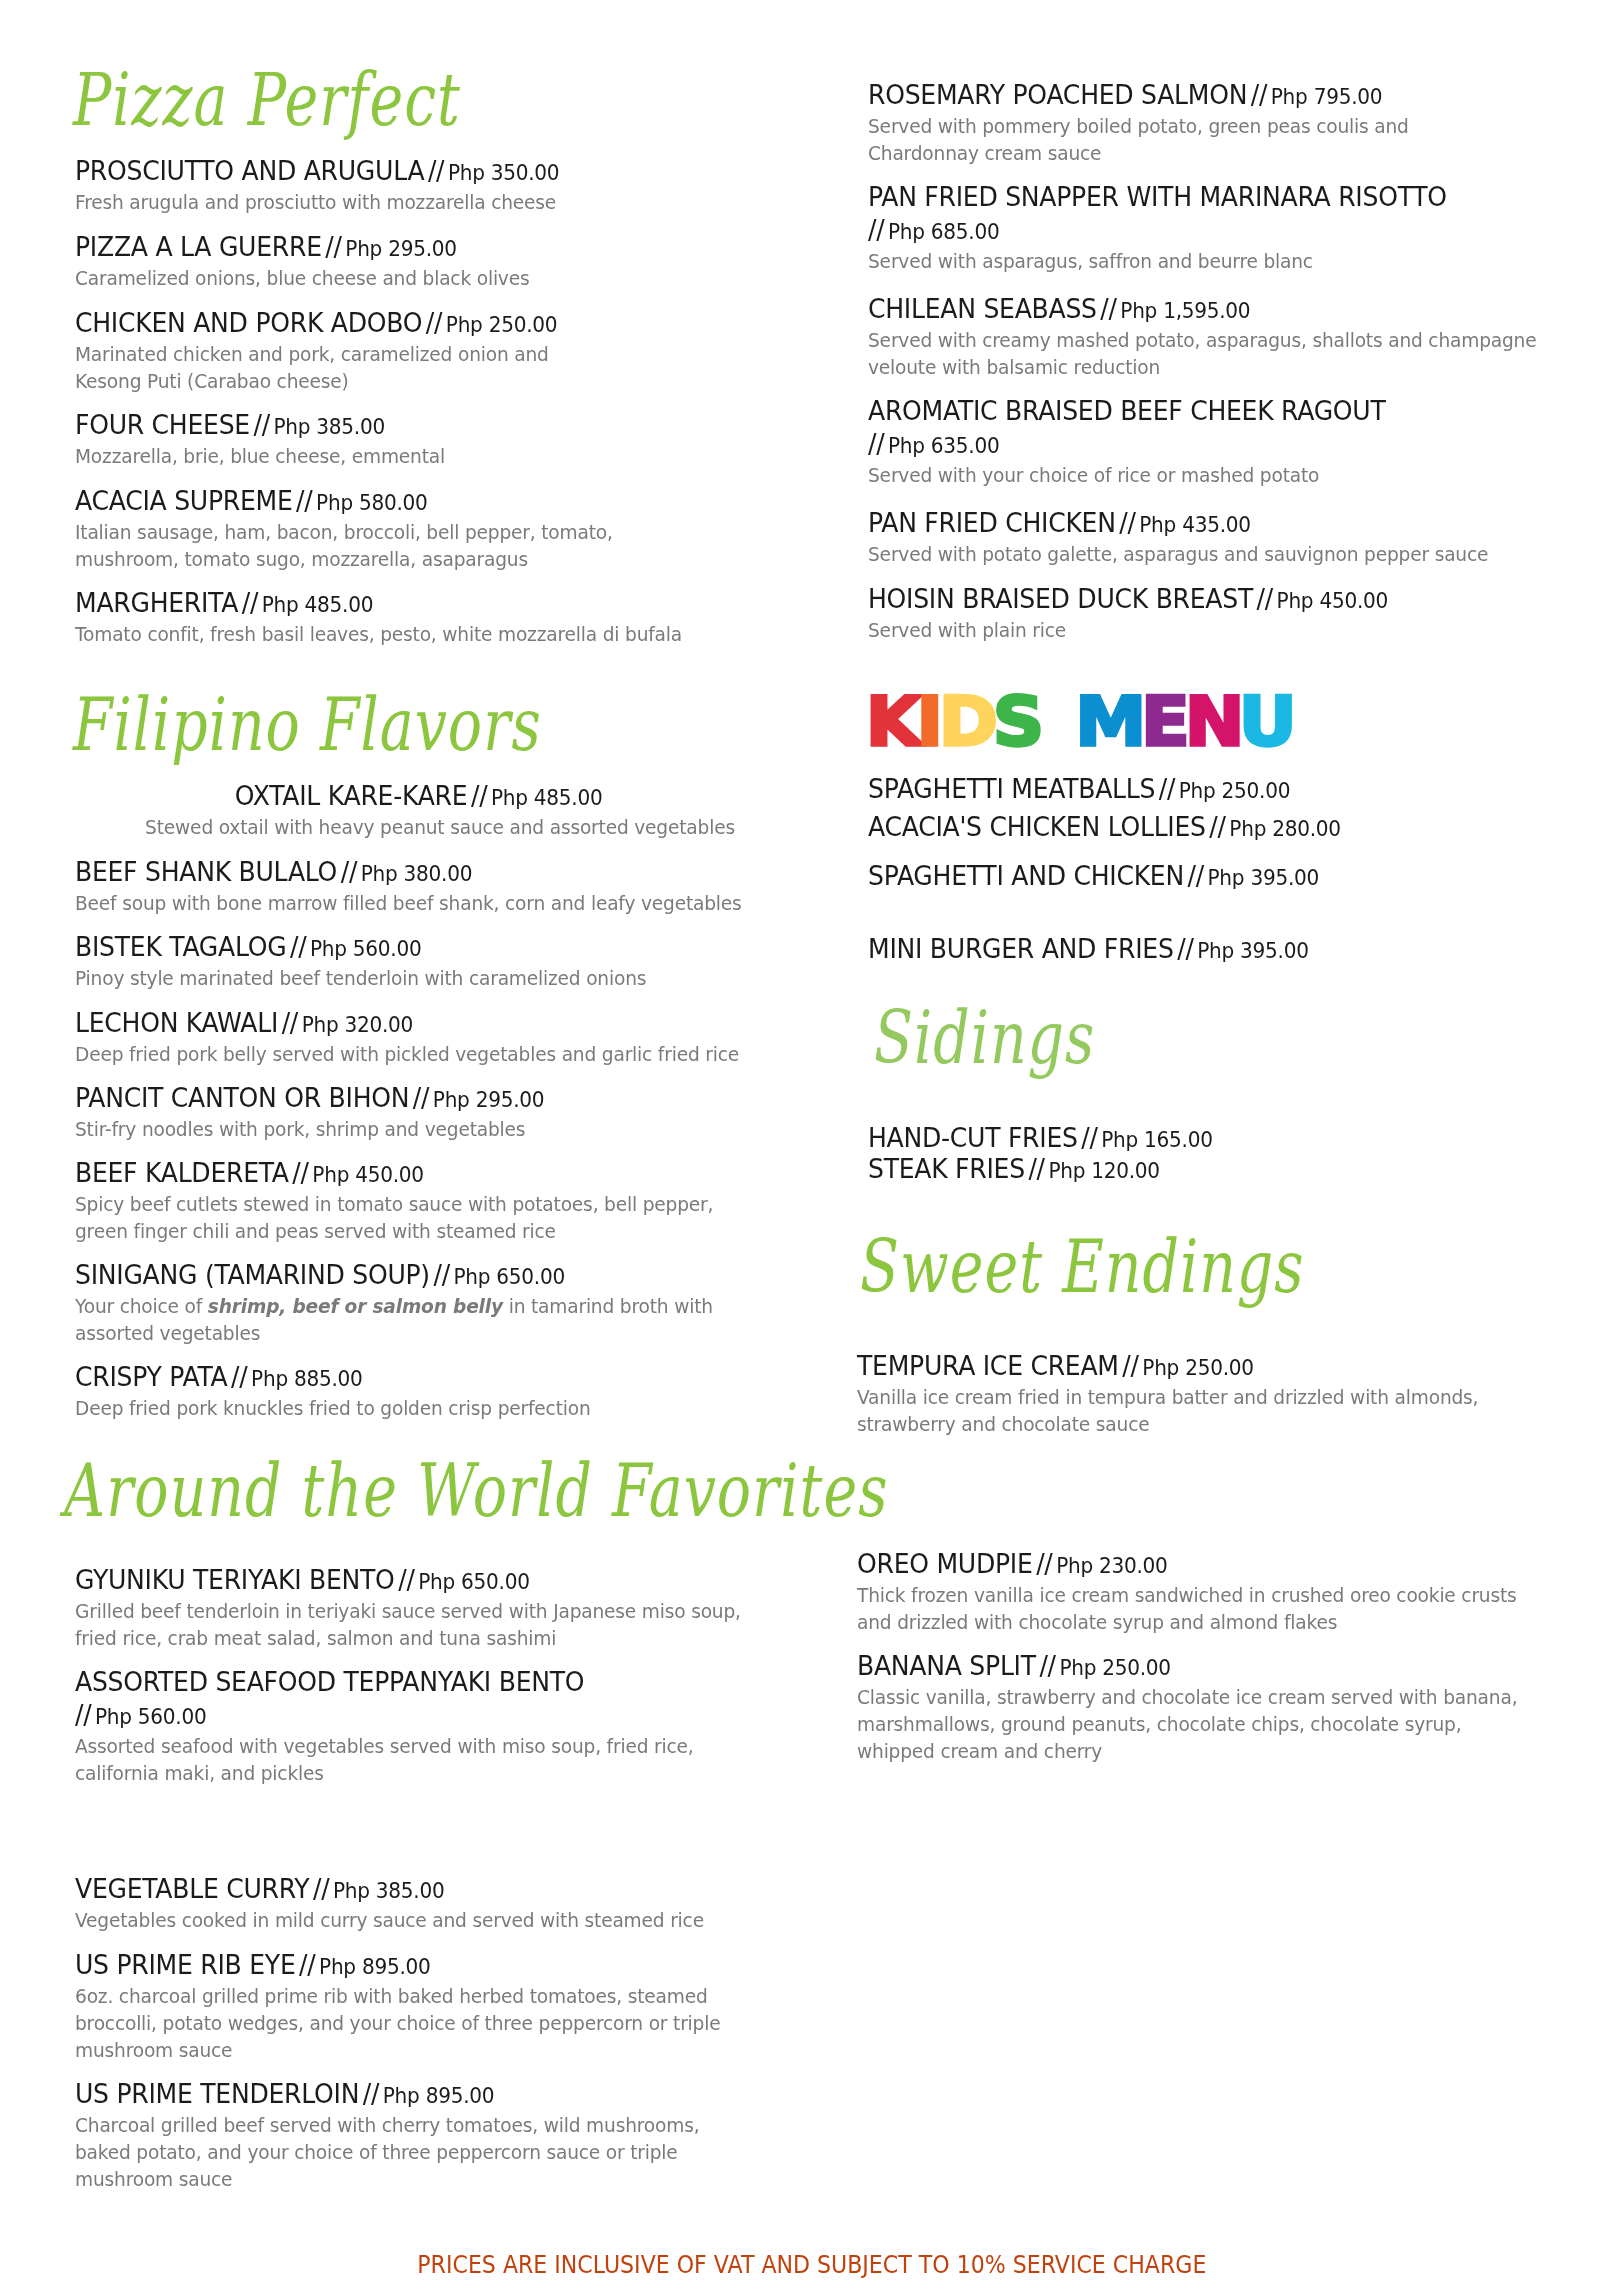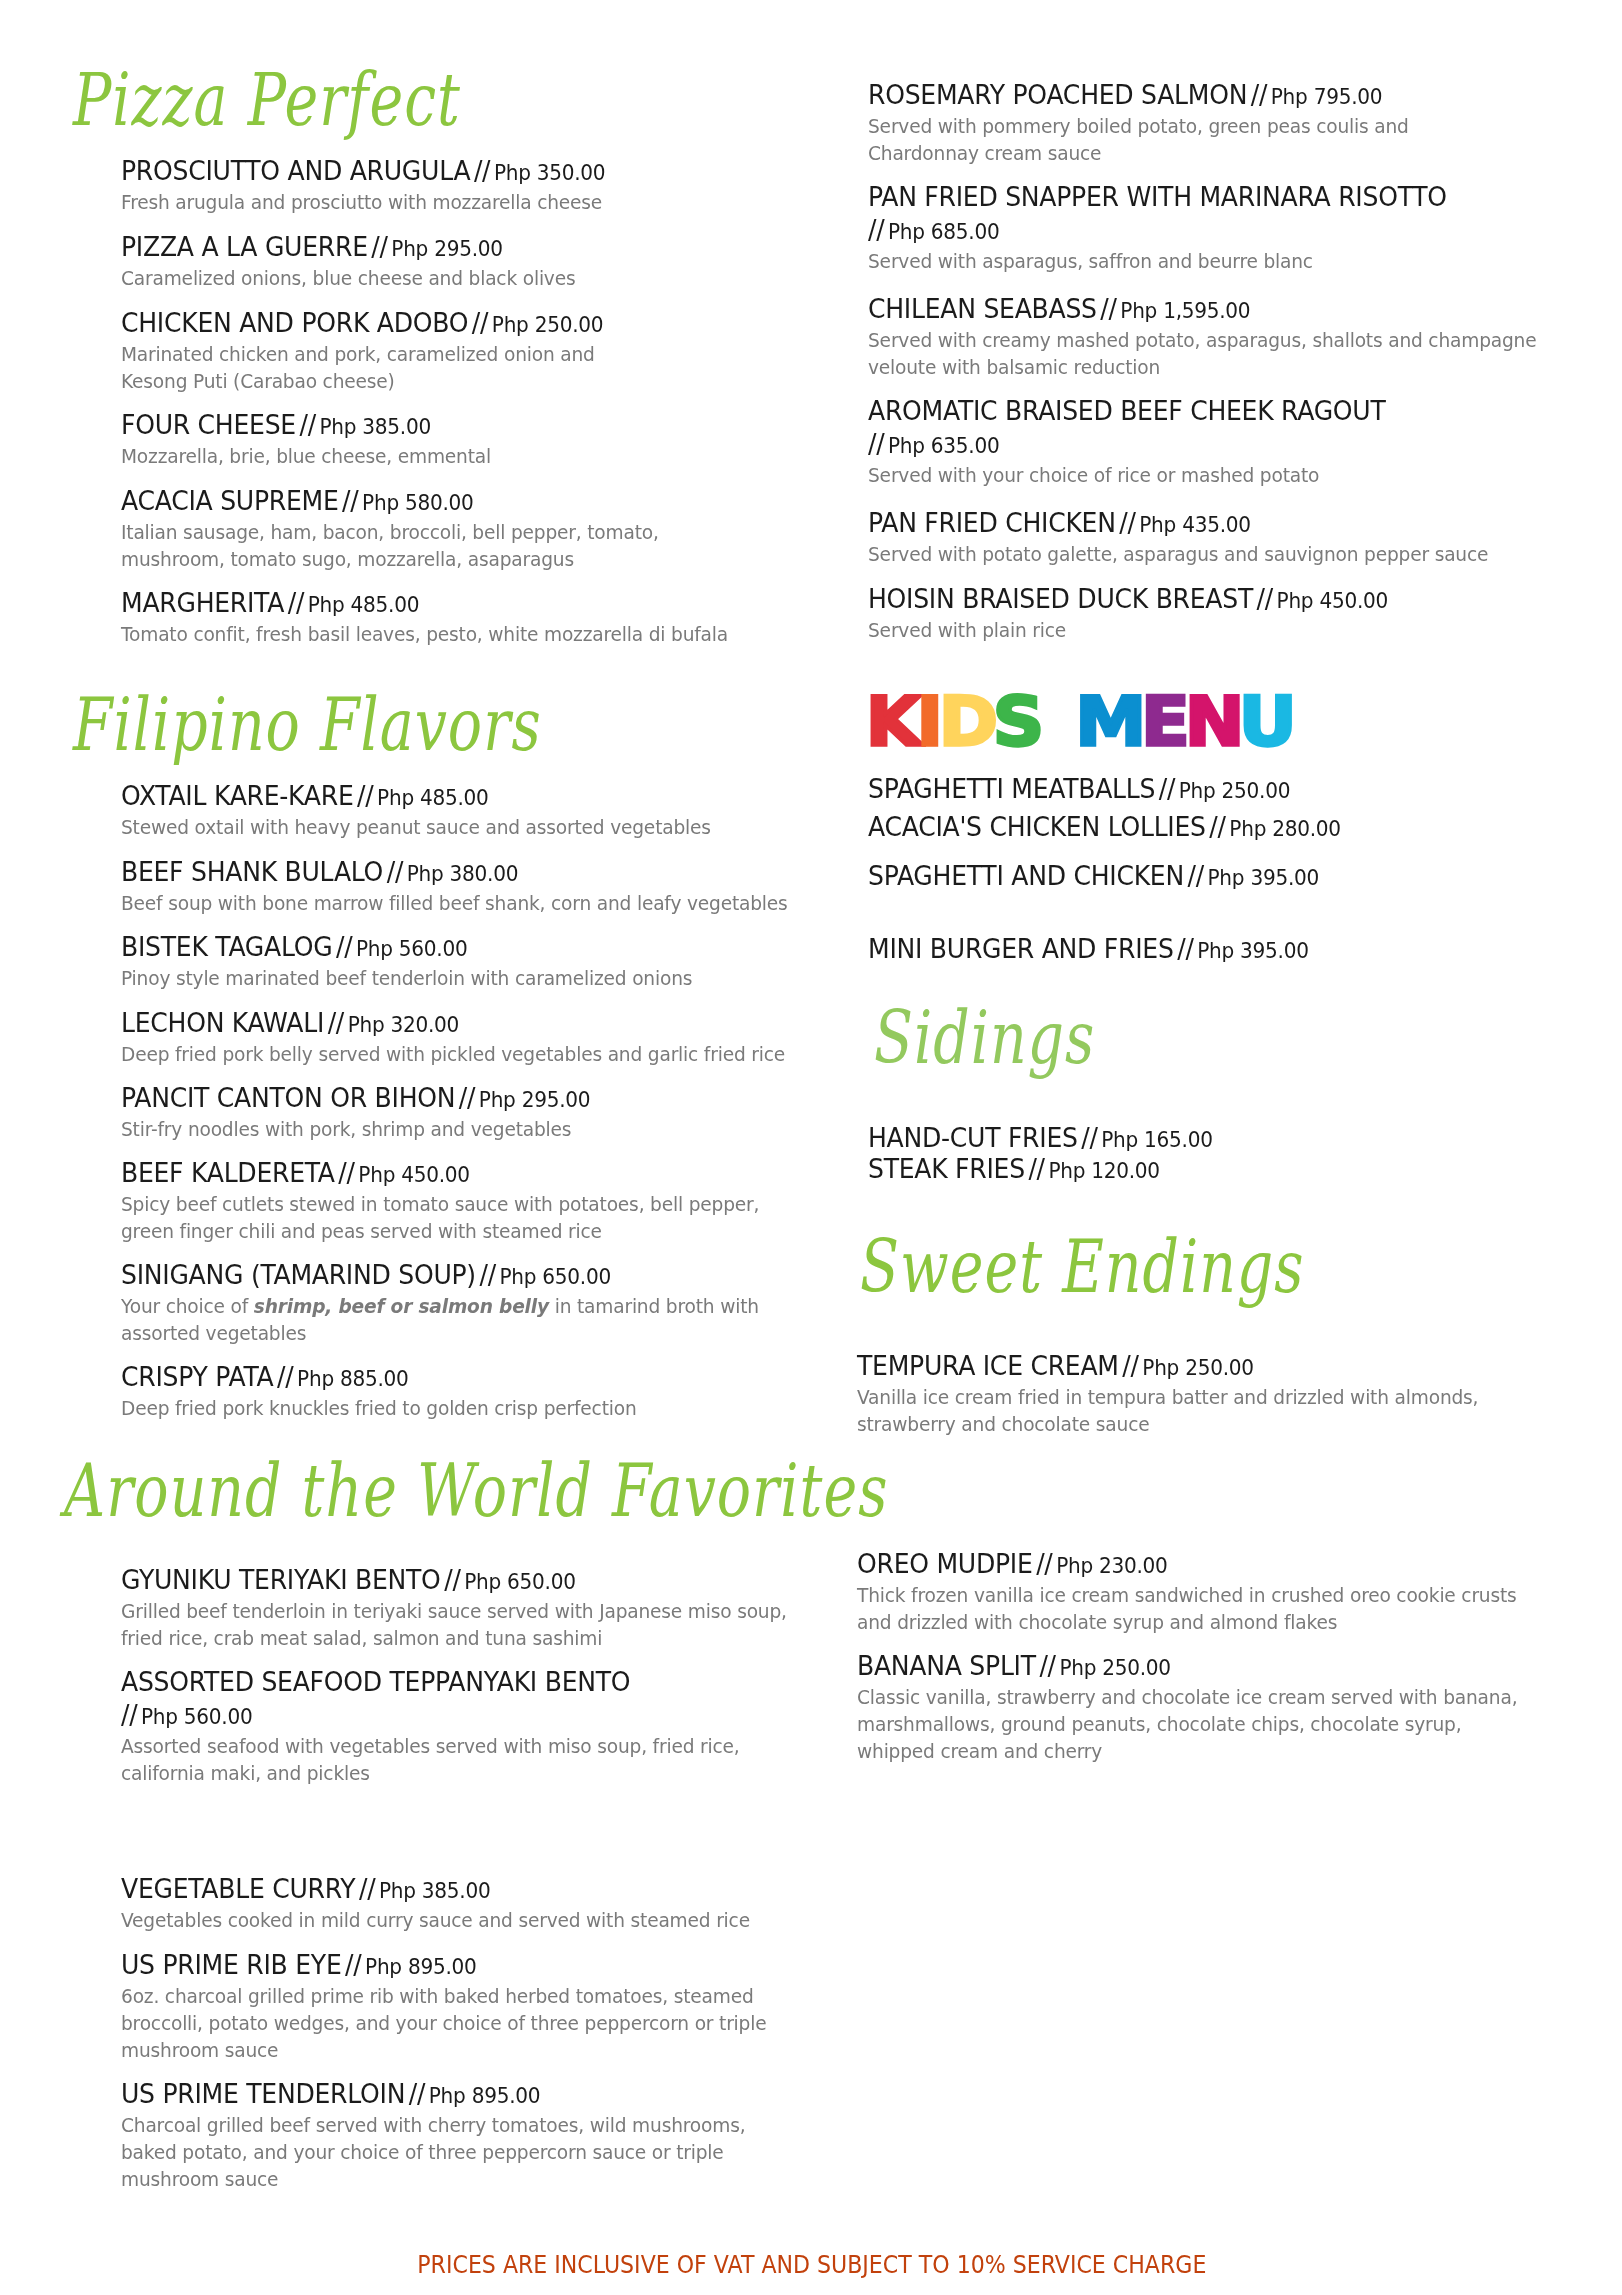--- a/index.html
+++ b/index.html
@@ -6,21 +6,21 @@
   body { width: 1623px; height: 2295px; position: relative; overflow: hidden;
          font-family: "DejaVu Sans", "Liberation Sans", sans-serif; }
   .page { position: absolute; left: 0; top: 0; width: 1307px; height: 2295px; background: #fff; }
 
   .heading { position: absolute; color: #8cc63f; font-family: "DejaVu Serif", serif;
              font-style: italic; font-weight: normal; letter-spacing: 1.3px; white-space: nowrap;
              line-height: 1; transform: scaleX(0.78); transform-origin: left top; }
   .heading.sidings { color: #93c95e; }
 
   .item { position: absolute; }
-  .left  { left: 75px; width: 739px; margin-left: 46px; }
+  .left  { left: 75px; width: 739px; }
   .right { left: 868px; width: 739px; }
   .sweet { left: 857px; width: 753px; }
 
   .name { color: #1b1b1b; font-size: 27px; line-height: 33px; letter-spacing: -0.3px;
           font-family: "DejaVu Sans", sans-serif; font-weight: normal; white-space: nowrap;
           transform: scaleX(0.93); transform-origin: left top; }
   .sep { margin: 0 3.9px; }
   .price { font-size: 21.6px; color: #1b1b1b; }
   .desc { color: #7a7a7a; font-size: 20px; line-height: 27px; letter-spacing: -0.2px;
           transform: scaleX(0.93); transform-origin: left top; width: 785px; }
@@ -67,21 +67,21 @@
     <div class="desc">Italian sausage, ham, bacon, broccoli, bell pepper, tomato,</div>
     <div class="desc">mushroom, tomato sugo, mozzarella, asaparagus</div>
   </div>
   <div class="item left" style="top:586px;">
     <div class="name"><span>MARGHERITA</span><span class="sep">//</span><span class="price">Php 485.00</span></div>
     <div class="desc">Tomato confit, fresh basil leaves, pesto, white mozzarella di bufala</div>
   </div>
 
   <div class="heading" style="left:73px; top:688px; font-size:73px;">Filipino Flavors</div>
 
-  <div class="item left" style="top:779px;">
+  <div class="item left" style="top:779px;text-align:center;">
     <div class="name"><span>OXTAIL KARE-KARE</span><span class="sep">//</span><span class="price">Php 485.00</span></div>
     <div class="desc">Stewed oxtail with heavy peanut sauce and assorted vegetables</div>
   </div>
   <div class="item left" style="top:855px;">
     <div class="name"><span>BEEF SHANK BULALO</span><span class="sep">//</span><span class="price">Php 380.00</span></div>
     <div class="desc">Beef soup with bone marrow filled beef shank, corn and leafy vegetables</div>
   </div>
   <div class="item left" style="top:930px;">
     <div class="name"><span>BISTEK TAGALOG</span><span class="sep">//</span><span class="price">Php 560.00</span></div>
     <div class="desc">Pinoy style marinated beef tenderloin with caramelized onions</div>

